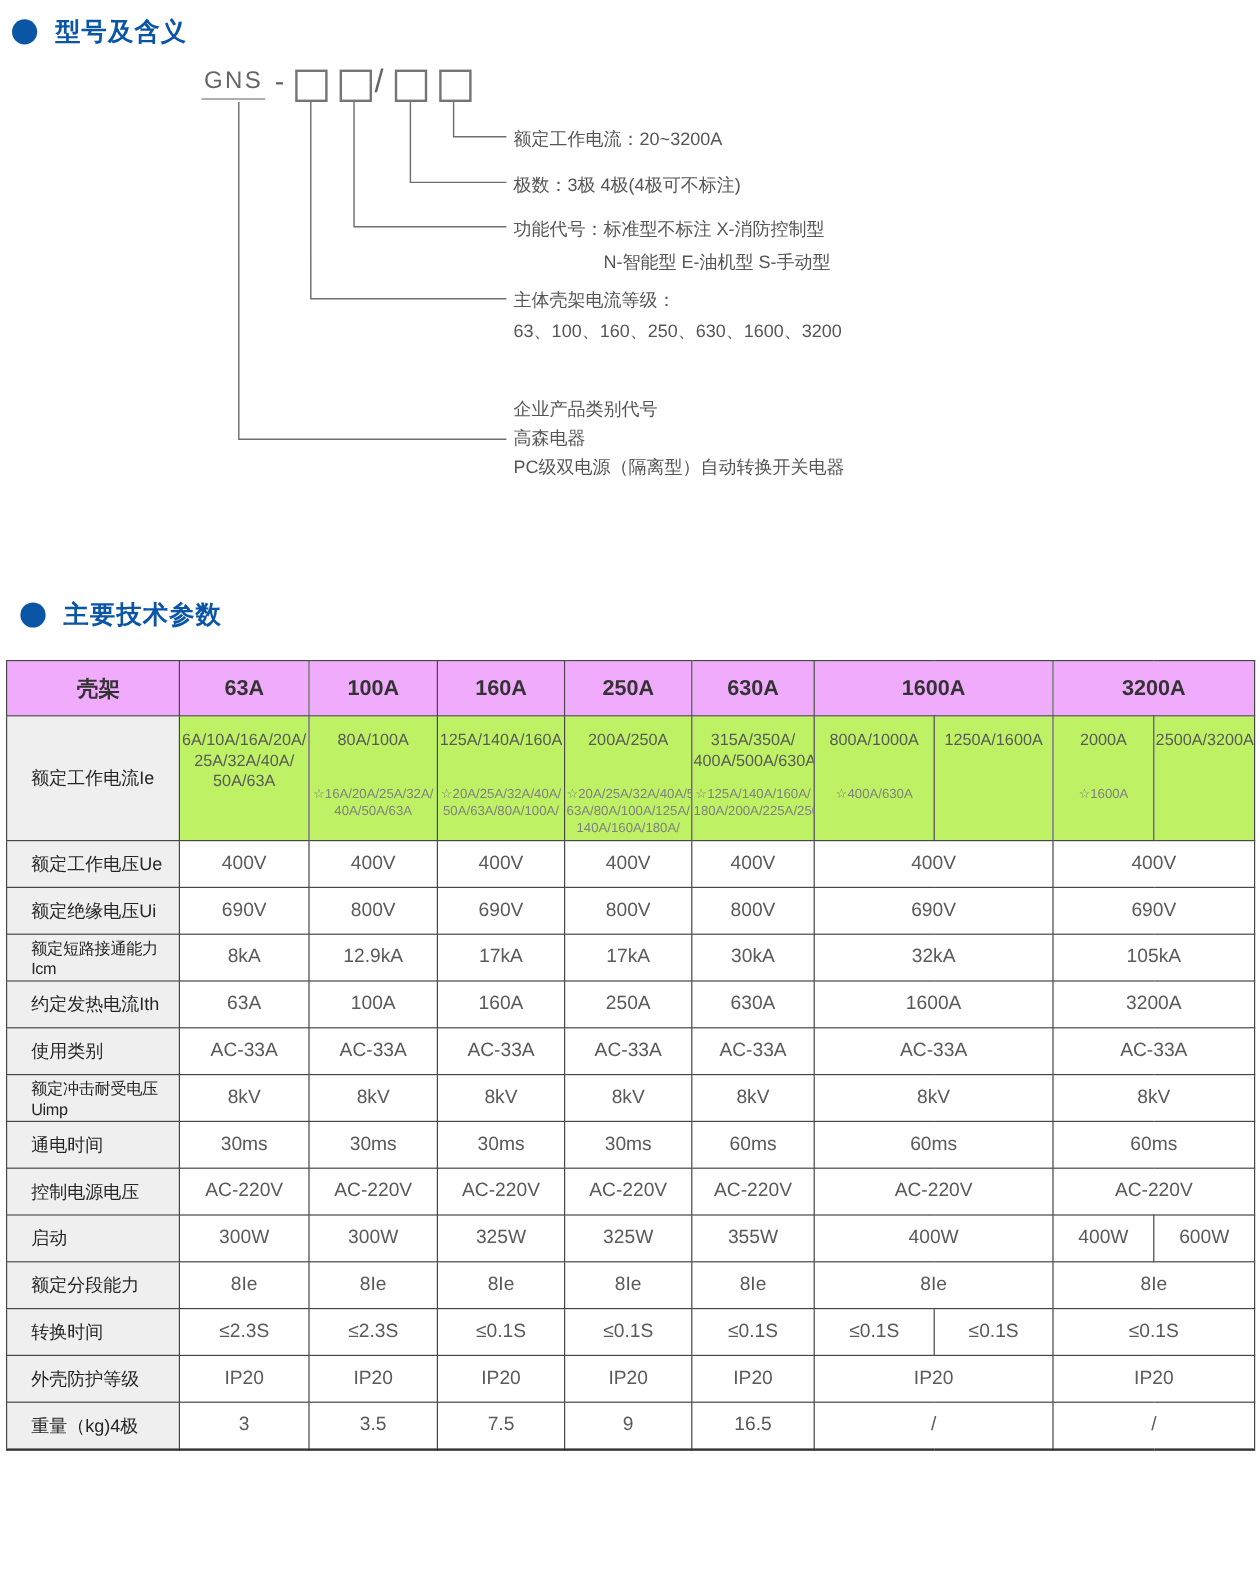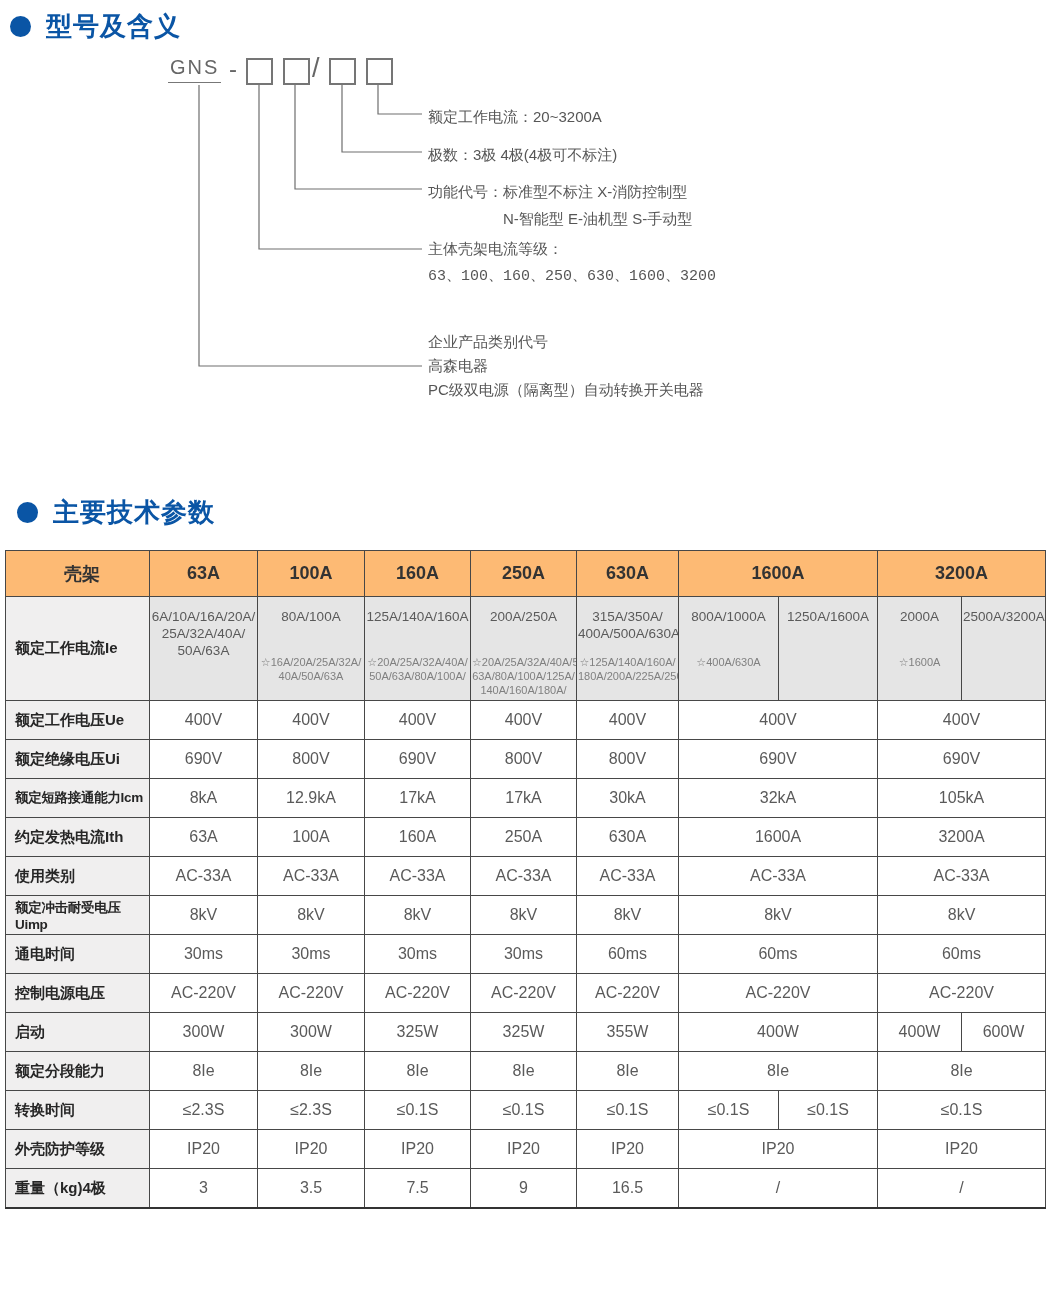--- a/index.html
+++ b/index.html
@@ -3,50 +3,50 @@
 <meta charset="utf-8">
 <style>
   html,body{margin:0;padding:0;background:#ffffff;}
   .page{
     width:1050px;height:1315px;background:#fff;position:relative;overflow:hidden;
     font-family:"Liberation Sans", sans-serif;
   }
   
   .sec-title{display:flex;align-items:center;margin:0;padding:8px 0 0 10px;height:36px;}
   .bullet{width:21px;height:21px;border-radius:50%;background:#0a55a5;flex:0 0 auto;}
-  .sec-title .t{margin-left:15px;font-size:26px;font-weight:bold;color:#0a55a5;letter-spacing:1px;}
+  .sec-title .t{margin-left:15px;font-size:21px;font-weight:bold;color:#0a55a5;letter-spacing:1px;}
   
   .diagram{position:relative;width:1050px;height:432px;}
   .diagram svg{position:absolute;left:0;top:0;}
   .gns{position:absolute;left:168px;top:12px;font-size:20px;color:#666;letter-spacing:2px;
        border-bottom:1px solid #777;padding:0 2px 3px 2px;}
   .dash{position:absolute;left:229px;top:11px;font-size:24px;color:#666;}
   .mbox{position:absolute;top:14px;width:23px;height:23px;border:2px solid #757575;background:#fff;}
   .b1{left:246px;} .b2{left:283px;} .b3{left:329px;} .b4{left:366px;}
   .mslash{position:absolute;left:312px;top:9px;font-size:27px;color:#666;}
   .callout{position:absolute;left:428px;color:#565656;font-size:15px;line-height:25px;white-space:nowrap;}
-  .c1{top:60px;} .c2{top:98px;} .c3{top:134px;line-height:27px;} .c4{top:194px;line-height:26px;font-family:Liberation Mono, monospace;} .c5{top:286px;line-height:24px;}
+  .c1{top:60px;} .c2{top:98px;} .c3{top:134px;line-height:27px;} .c4{top:194px;line-height:26px;} .c5{top:286px;line-height:24px;}
   .c3 .ln2{margin-left:75px;}
   
   table.params{
     border-collapse:collapse;table-layout:fixed;width:1040px;margin:20px 0 0 5px;
     border:1px solid #474747;border-bottom:2px solid #333;
   }
   table.params th, table.params td{border:1px solid #474747;overflow:hidden;}
   table.params thead th{
-    background:#fdba74;height:43px;font-size:18px;font-weight:600;color:#333;text-align:center;
+    background:#f0abfc;height:43px;font-size:18px;font-weight:600;color:#333;text-align:center;
   }
   th.hlabel{text-align:left;padding-left:10px;font-size:16px;font-weight:500;}
   td.rowlabel{
-    background:#f0efef;text-align:left;padding-left:9px;color:#262626;font-size:15px;
-    font-weight:700;height:36px;
+    background:#f0efef;text-align:left;padding-left:20px;color:#262626;font-size:15px;
+    font-weight:400;height:36px;
   }
   td.rowlabel.small{font-size:13.5px;letter-spacing:-0.3px;}
   td.val{height:36px;text-align:center;color:#5a5a5a;font-size:16px;background:#fff;}
-  td.ie{vertical-align:top;background:#e5e5e5;text-align:center;height:101px;}
+  td.ie{vertical-align:top;background:#bef264;text-align:center;height:101px;}
   .ie-main{padding-top:10px;min-height:47px;font-size:13.5px;line-height:17px;color:#5a5a5a;white-space:pre-line;}
   .ie-star{font-size:11px;line-height:14px;color:#808080;white-space:pre-line;}
 </style>
 </head>
 <body>
 
 <div class="page">
 
   <div class="sec-title">
     <span class="bullet"></span>

